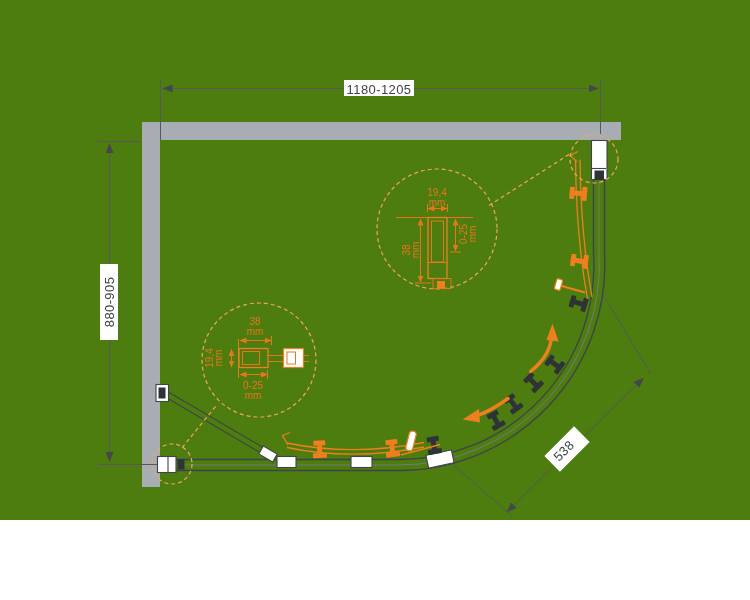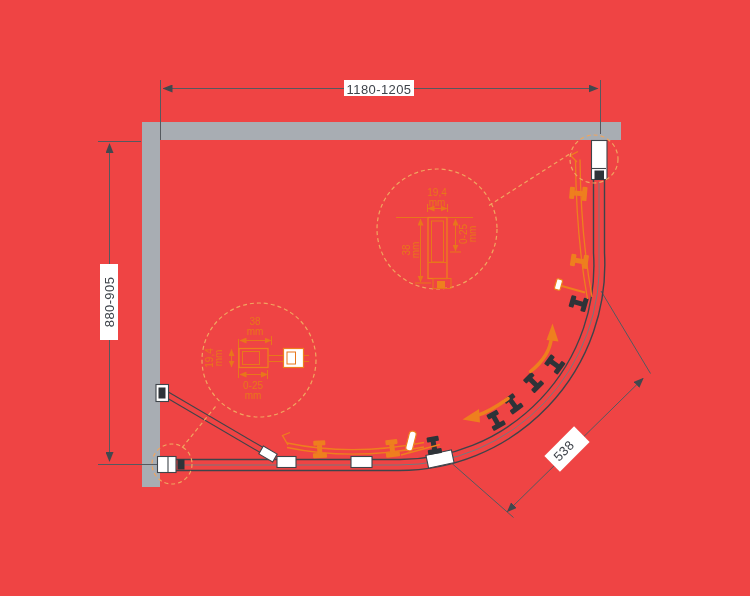--- a/index.html
+++ b/index.html
@@ -1,16 +1,16 @@
 <!DOCTYPE html>
 <html><head>
 <meta charset="utf-8">
 <style>
   html,body{margin:0;padding:0;background:#fff;}
-  .stage{position:relative;width:750px;height:596px;background:#ef4444;overflow:hidden;
+  .stage{position:relative;width:750px;height:520px;background:#4d7c0f;overflow:hidden;
          font-family:"Liberation Sans",sans-serif;}
   svg{display:block}
   .w   {fill:#a8adb3;}
   .ln  {stroke:#55595f;stroke-width:1;fill:none;}
   .dt  {fill:#3e434a;font:13px "Liberation Sans",sans-serif;letter-spacing:.4px;}
   .rl  {stroke:#3f444a;stroke-width:1.4;fill:none;}
   .rl2 {stroke:#3f444a;stroke-width:1.1;fill:none;}
   .gl  {stroke:#75797e;stroke-width:1;fill:none;}
   .rt  {stroke:#3f444a;stroke-width:1.1;fill:#ffffff;}
   .hd  {fill:#2e3338;}

